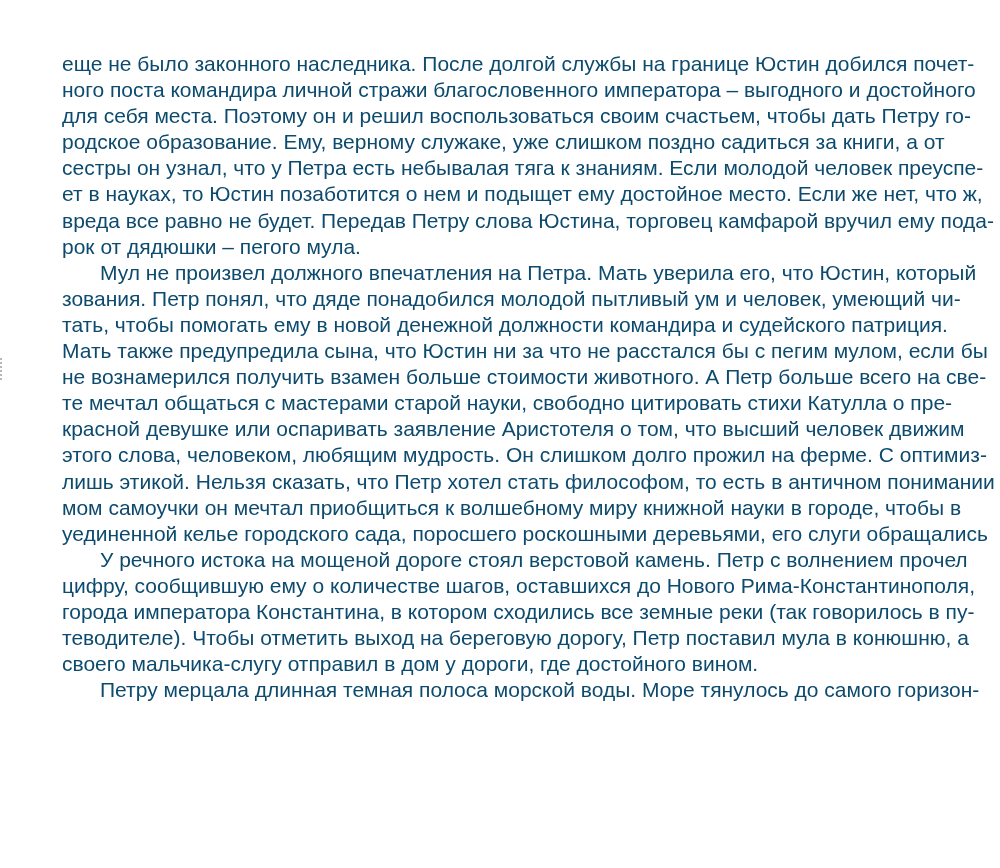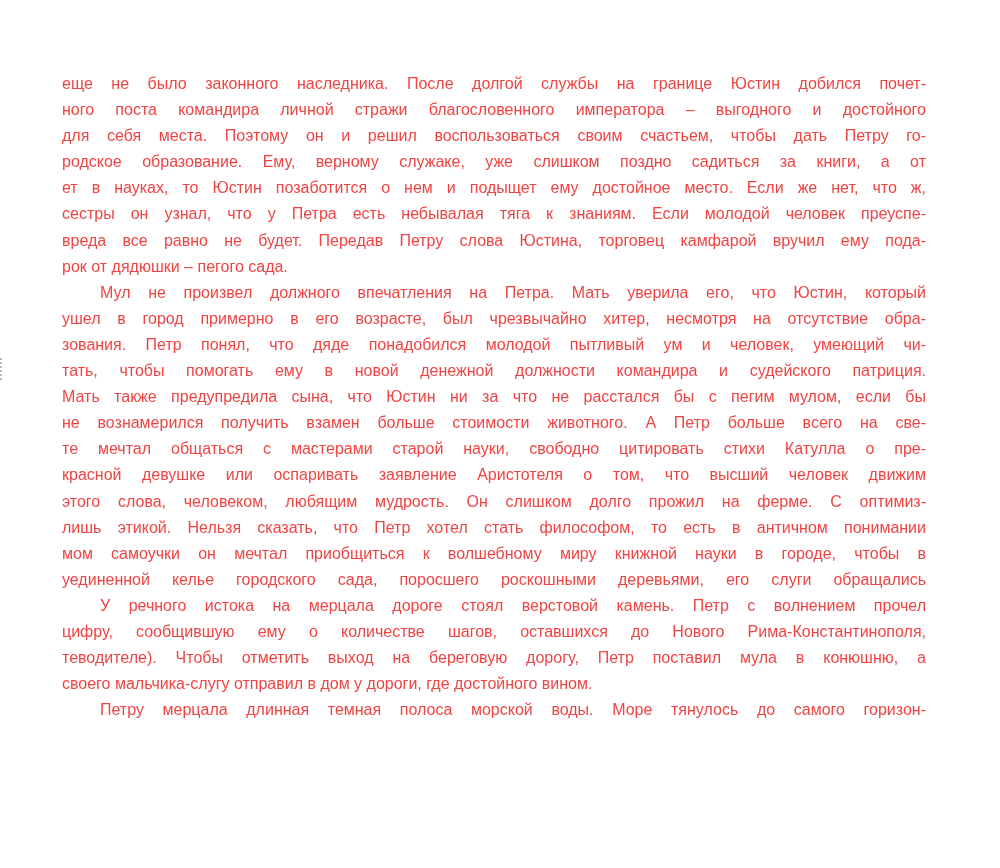--- a/index.html
+++ b/index.html
@@ -1,20 +1,20 @@
 <!DOCTYPE html>
 <html><head>
 <meta charset="utf-8">
 <style>
   html, body { margin: 0; padding: 0; background: #ffffff; }
   body { width: 1000px; height: 868px; position: relative; overflow: hidden; }
   .page {
-    position: absolute; left: 62px; top: 71px; width: 864px;
-    font-family: "Liberation Sans", sans-serif; font-size: 16px; line-height: 26.1px;
-    color: #ef4444;
+    position: absolute; left: 62px; top: 51px; width: 864px;
+    font-family: "Liberation Sans", sans-serif; font-size: 21px; line-height: 26.1px;
+    color: #0c4a6e;
   }
   .line {
     display: block; white-space: nowrap; height: 26.1px;
     text-align: justify; text-align-last: justify;
   }
   .line.last { text-align-last: left; }
   .line.indent { padding-left: 38px; }
   .margin-mark {
     position: absolute; left: 0; top: 358px; width: 4px; height: 22px;
     border-left: 2px dotted #b8b8b8;
@@ -25,44 +25,44 @@
 
 <div class="margin-mark"></div>
 
 <div class="page">
 
   <div class="paragraph">
     <span class="line">еще не было законного наследника. После долгой службы на границе Юстин добился почет-</span>
     <span class="line">ного поста командира личной стражи благословенного императора – выгодного и достойного</span>
     <span class="line">для себя места. Поэтому он и решил воспользоваться своим счастьем, чтобы дать Петру го-</span>
     <span class="line">родское образование. Ему, верному служаке, уже слишком поздно садиться за книги, а от</span>
+    <span class="line">сестры он узнал, что у Петра есть небывалая тяга к знаниям. Если молодой человек преуспе-</span>
     <span class="line">ет в науках, то Юстин позаботится о нем и подыщет ему достойное место. Если же нет, что ж,</span>
-    <span class="line">сестры он узнал, что у Петра есть небывалая тяга к знаниям. Если молодой человек преуспе-</span>
     <span class="line">вреда все равно не будет. Передав Петру слова Юстина, торговец камфарой вручил ему пода-</span>
-    <span class="line last">рок от дядюшки – пегого сада.</span>
+    <span class="line last">рок от дядюшки – пегого мула.</span>
   </div>
 
   <div class="paragraph">
     <span class="line indent">Мул не произвел должного впечатления на Петра. Мать уверила его, что Юстин, который</span>
-    <span class="line">ушел в город примерно в его возрасте, был чрезвычайно хитер, несмотря на отсутствие обра-</span>
     <span class="line">зования. Петр понял, что дяде понадобился молодой пытливый ум и человек, умеющий чи-</span>
     <span class="line">тать, чтобы помогать ему в новой денежной должности командира и судейского патриция.</span>
     <span class="line">Мать также предупредила сына, что Юстин ни за что не расстался бы с пегим мулом, если бы</span>
     <span class="line">не вознамерился получить взамен больше стоимости животного. А Петр больше всего на све-</span>
     <span class="line">те мечтал общаться с мастерами старой науки, свободно цитировать стихи Катулла о пре-</span>
     <span class="line">красной девушке или оспаривать заявление Аристотеля о том, что высший человек движим</span>
     <span class="line">этого слова, человеком, любящим мудрость. Он слишком долго прожил на ферме. С оптимиз-</span>
     <span class="line">лишь этикой. Нельзя сказать, что Петр хотел стать философом, то есть в античном понимании</span>
     <span class="line">мом самоучки он мечтал приобщиться к волшебному миру книжной науки в городе, чтобы в</span>
     <span class="line">уединенной келье городского сада, поросшего роскошными деревьями, его слуги обращались</span>
   </div>
 
   <div class="paragraph">
-    <span class="line indent">У речного истока на мерцала дороге стоял верстовой камень. Петр с волнением прочел</span>
+    <span class="line indent">У речного истока на мощеной дороге стоял верстовой камень. Петр с волнением прочел</span>
     <span class="line">цифру, сообщившую ему о количестве шагов, оставшихся до Нового Рима-Константинополя,</span>
+    <span class="line">города императора Константина, в котором сходились все земные реки (так говорилось в пу-</span>
     <span class="line">теводителе). Чтобы отметить выход на береговую дорогу, Петр поставил мула в конюшню, а</span>
     <span class="line last">своего мальчика-слугу отправил в дом у дороги, где достойного вином.</span>
   </div>
 
   <div class="paragraph">
     <span class="line indent">Петру мерцала длинная темная полоса морской воды. Море тянулось до самого горизон-</span>
   </div>
 </div>
 
 </body></html>

